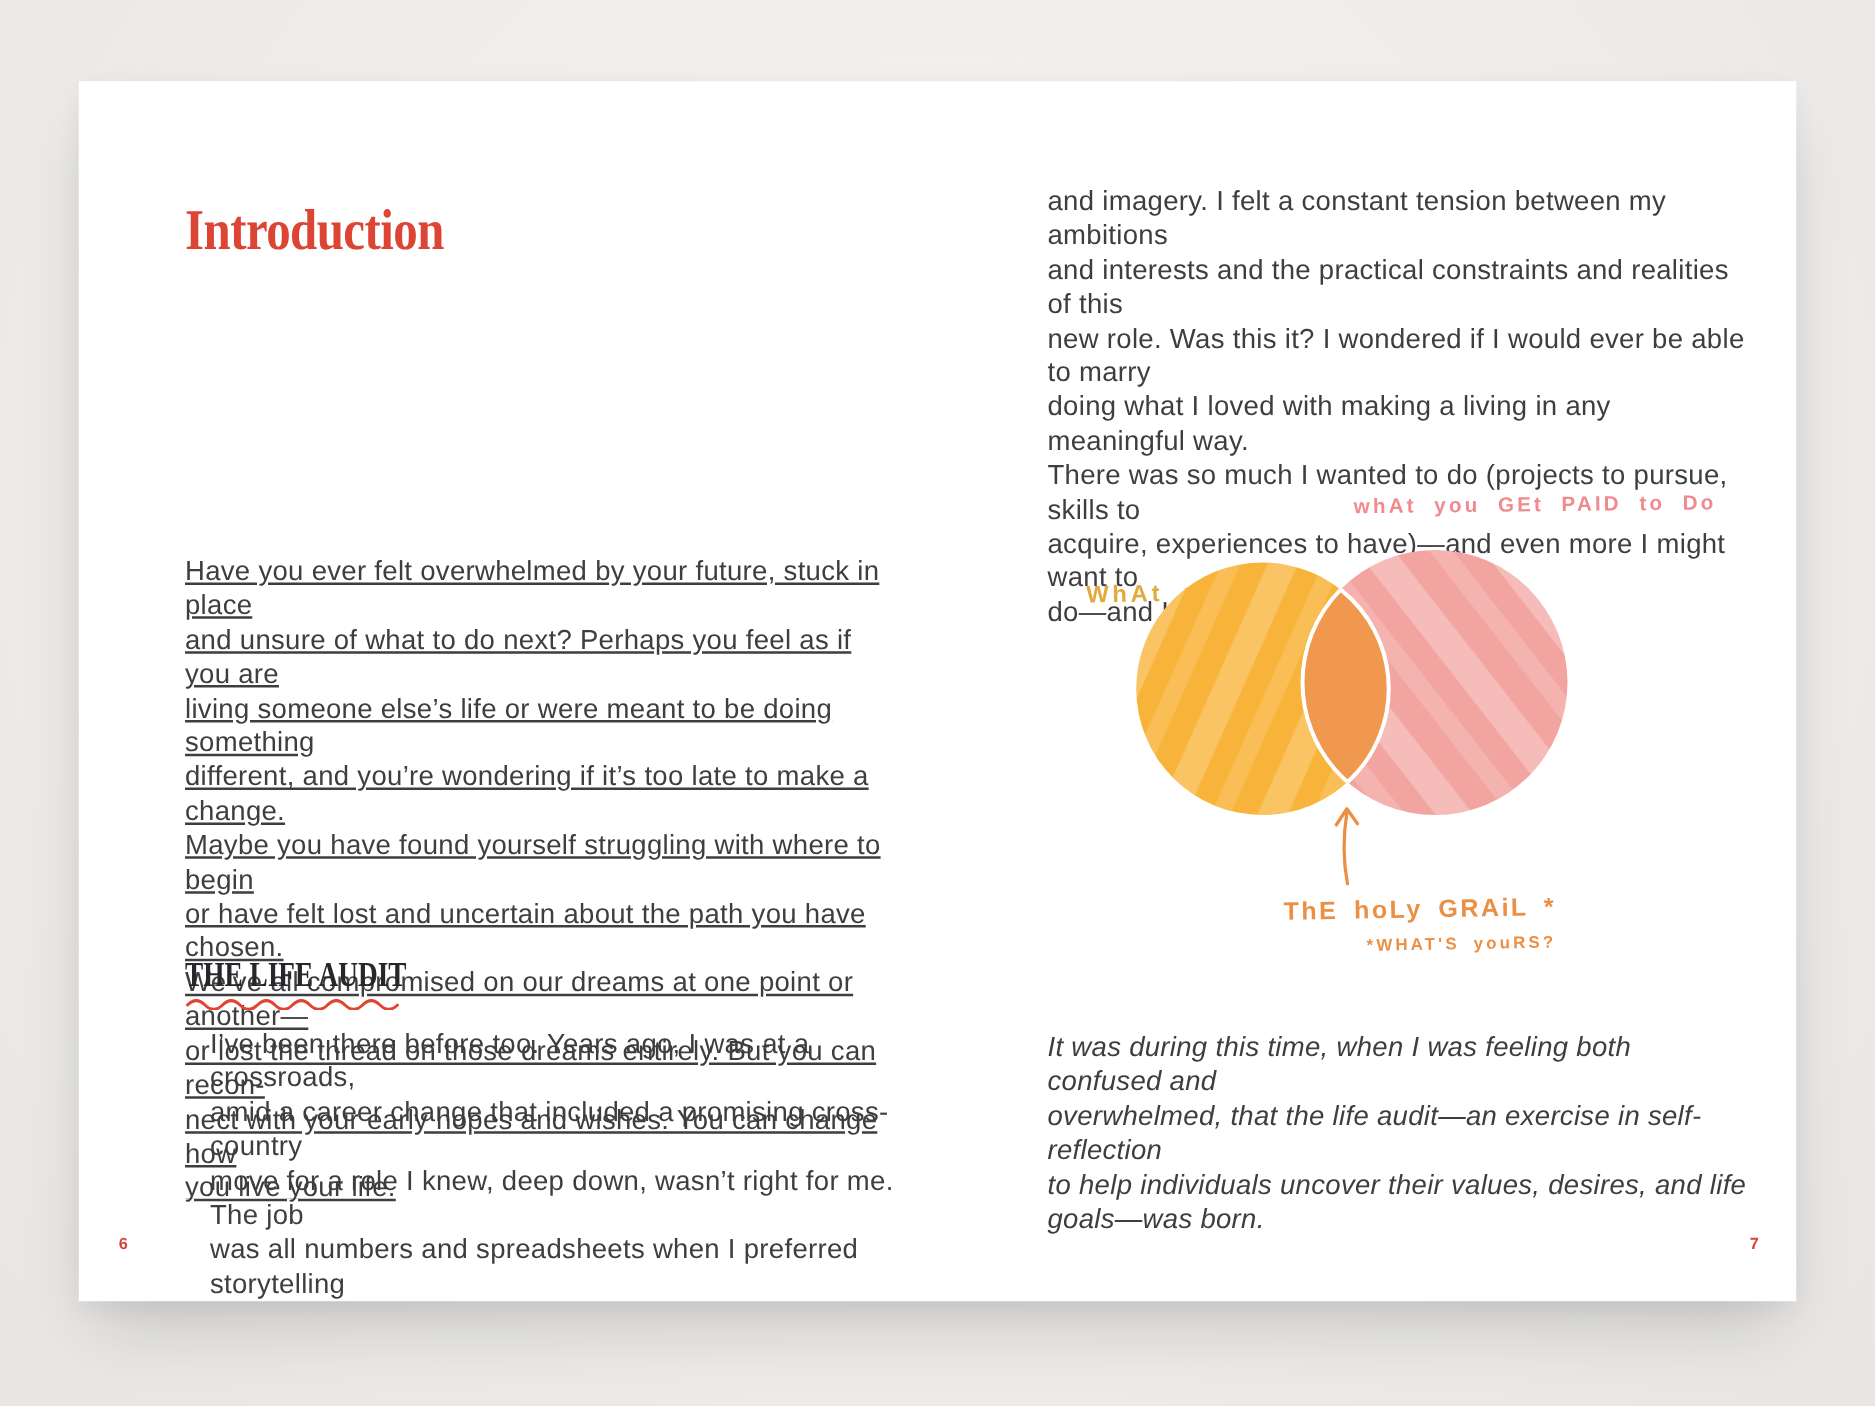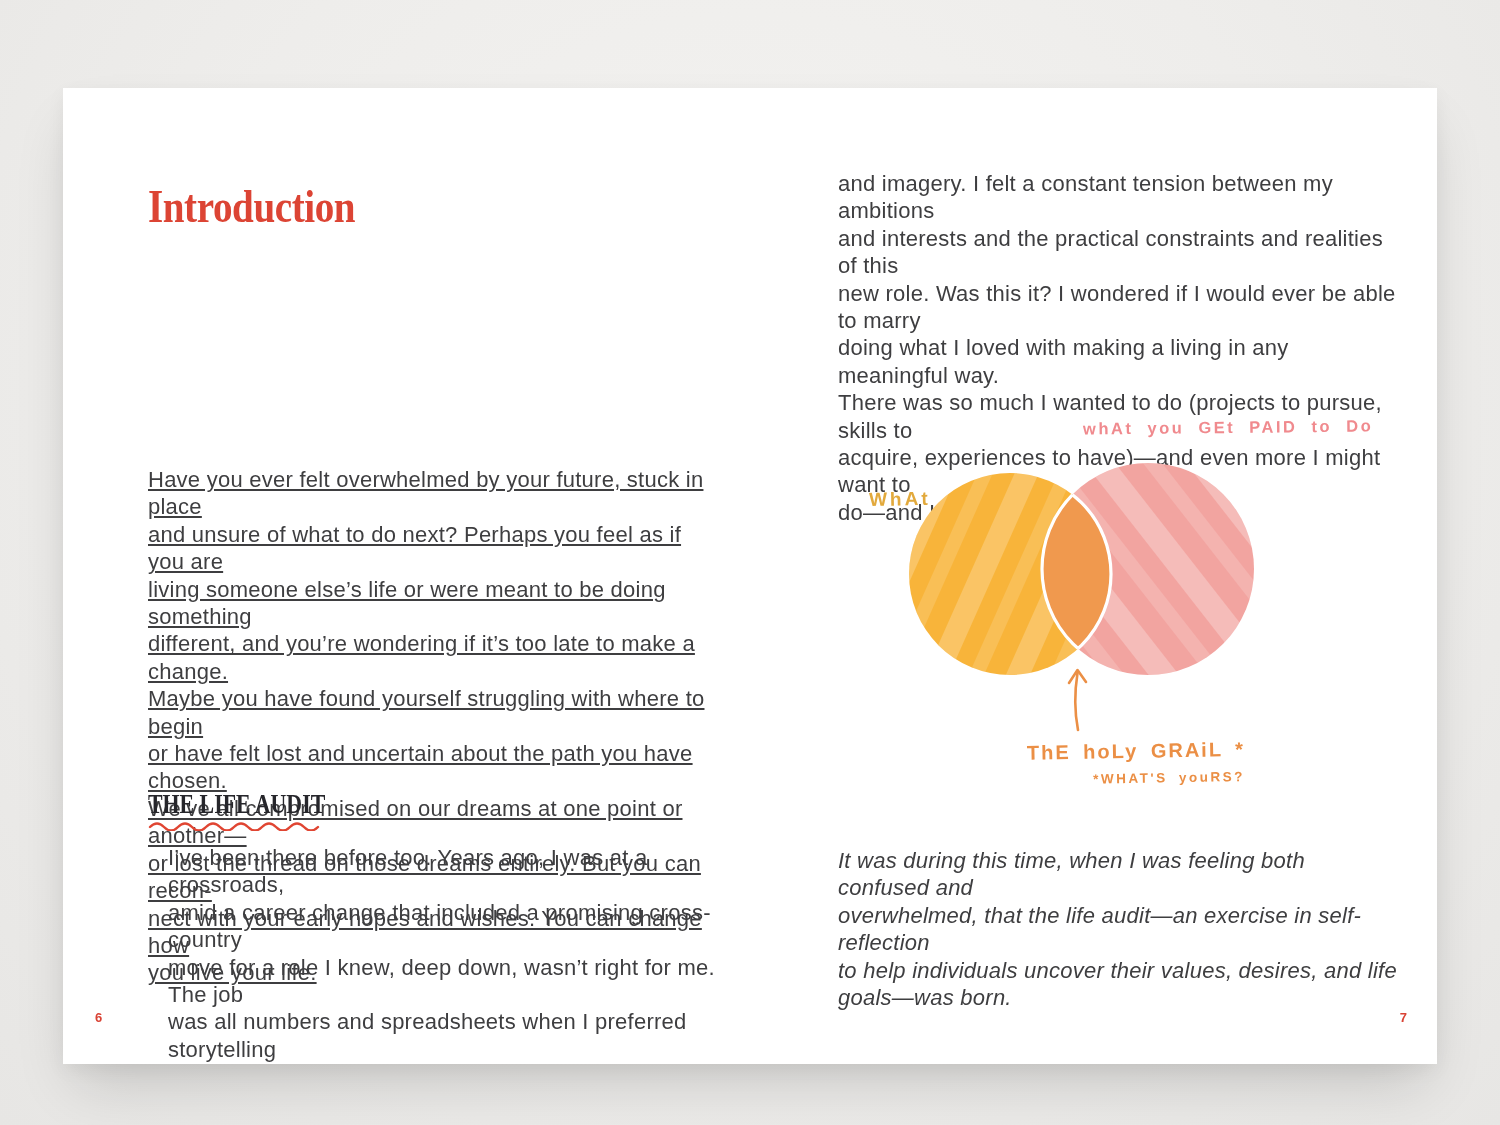--- a/index.html
+++ b/index.html
@@ -12,21 +12,21 @@
     overflow: hidden;
   }
   .backdrop {
     position: absolute;
     inset: 0;
     background: radial-gradient(ellipse at 50% 35%, #f4f3f1 0%, #eeedeb 55%, #e7e6e4 100%);
   }
   .spread {
     position: absolute;
     left: 63px;
-    top: 88px;
+    top: 65px;
     width: 1374px;
     height: 976px;
     background: #ffffff;
     box-shadow: 0 30px 55px -12px rgba(0,0,0,0.16), 0 6px 18px rgba(0,0,0,0.05);
   }
   .page-title {
     position: absolute;
     left: 85px;
     top: 92px;
     font-family: "Liberation Serif", serif;

